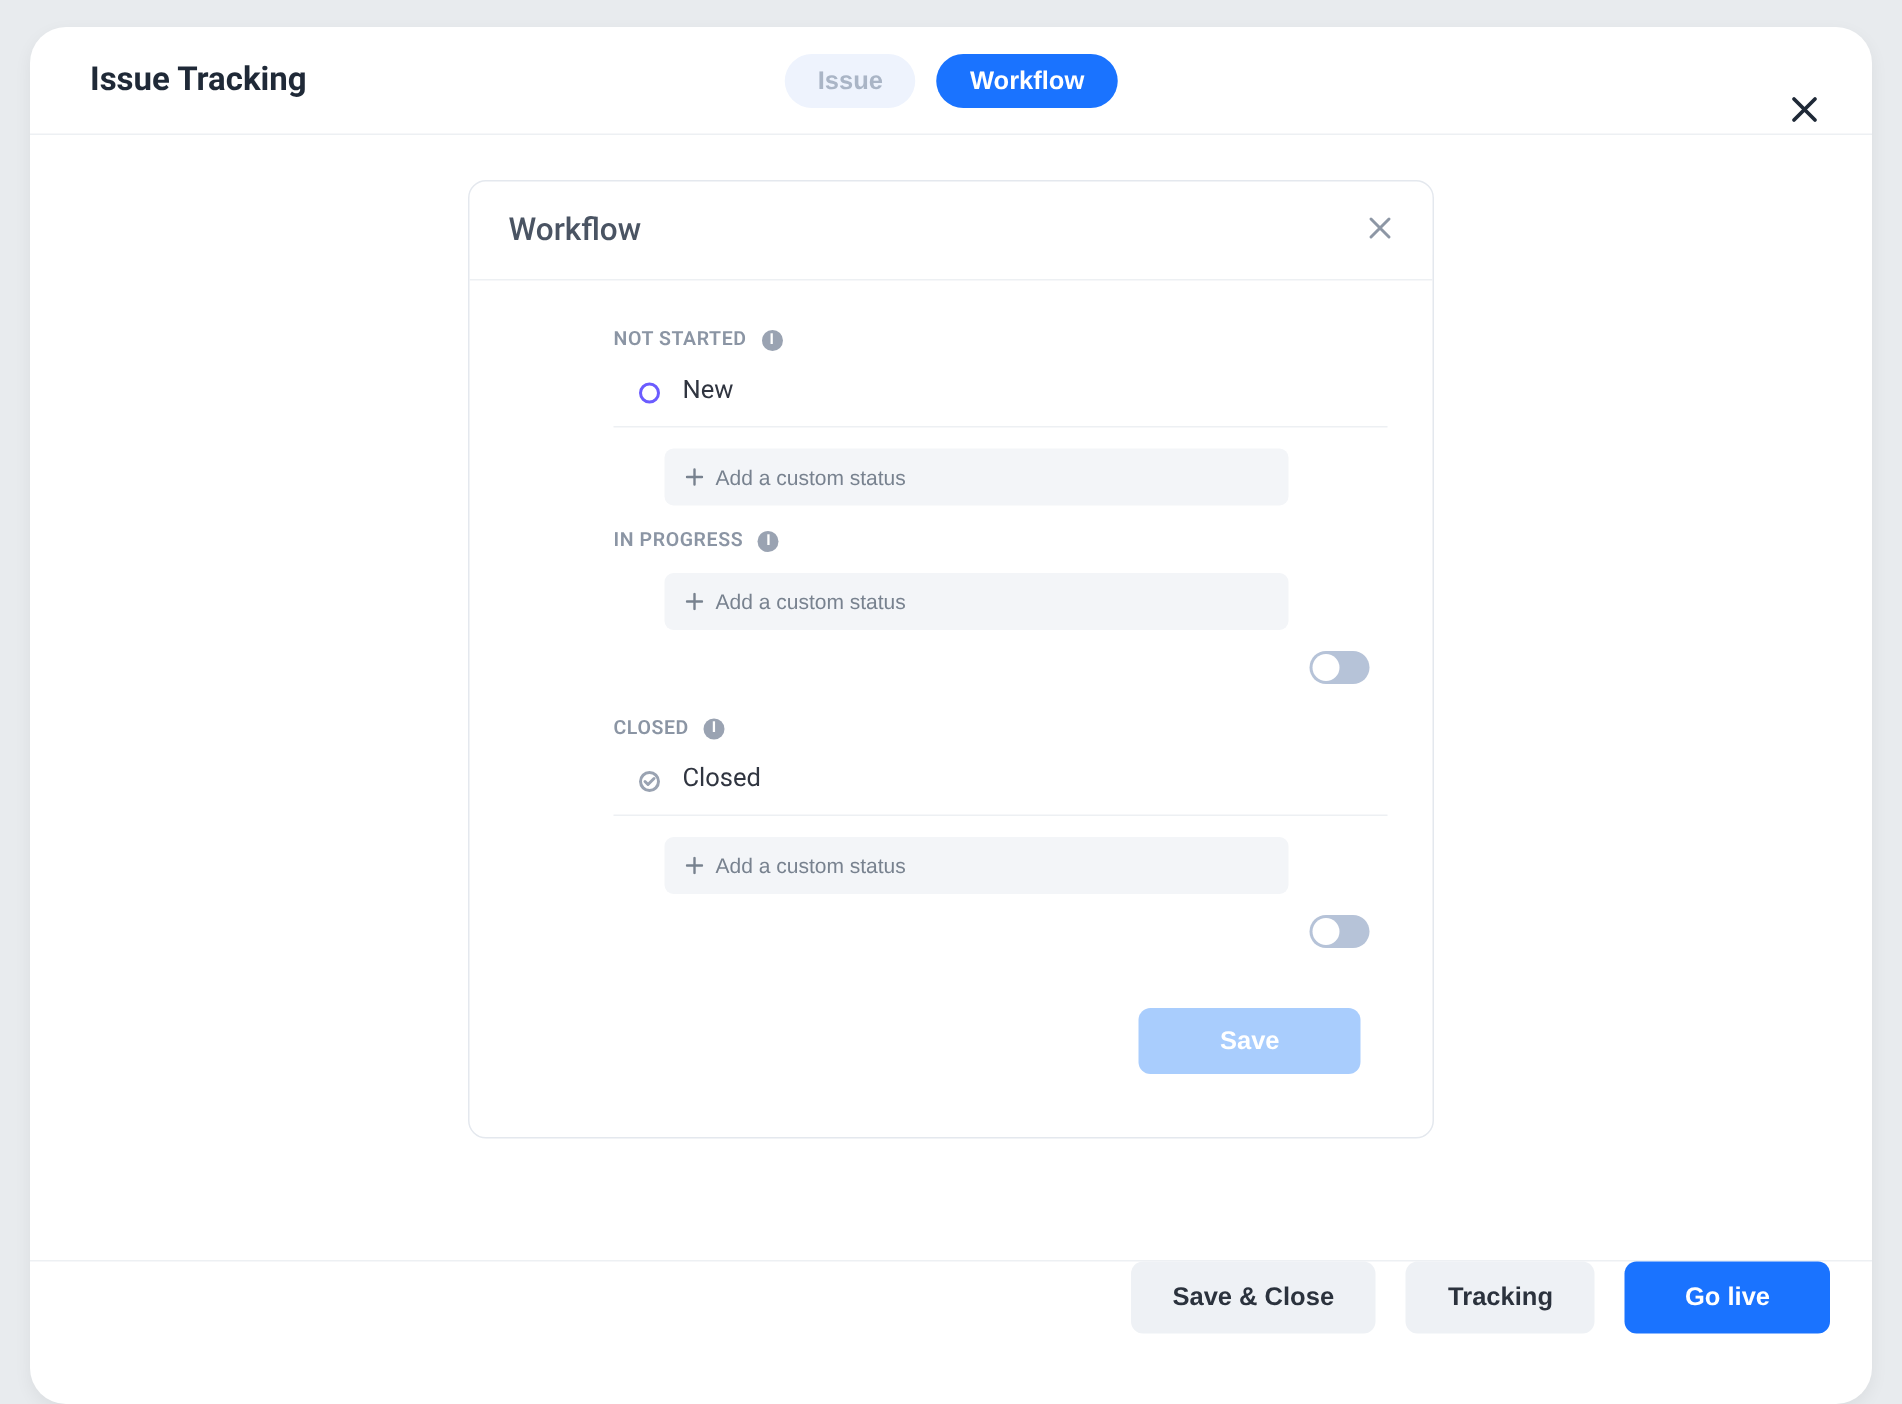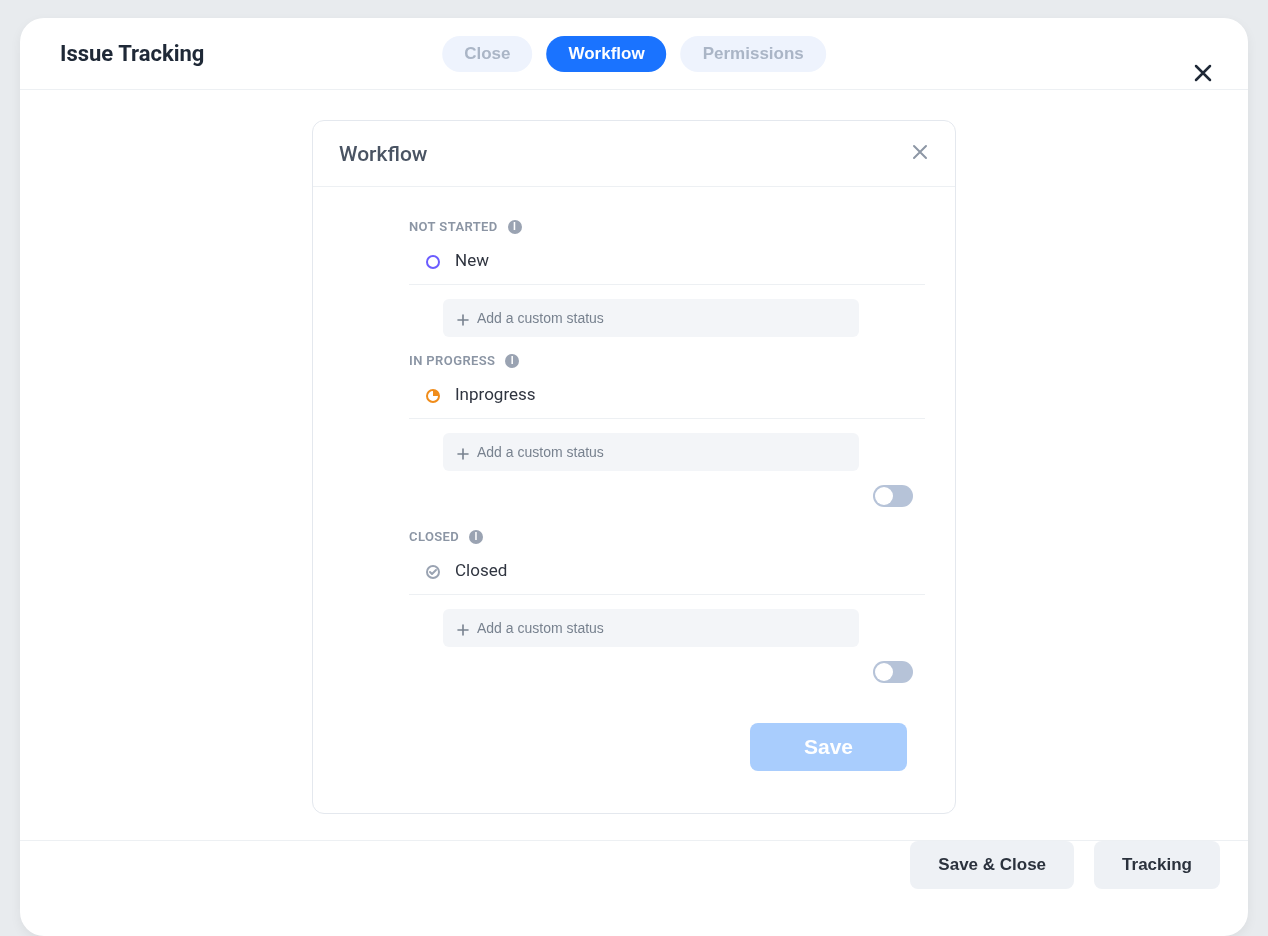--- a/index.html
+++ b/index.html
@@ -87,37 +87,37 @@
 .status-icon { width: 16px; height: 16px; flex-shrink: 0; }
 .add-custom {
   margin: 14px 0 0 34px;
   width: 416px;
   background: #f3f5f8;
   border: none; border-radius: 6px;
   padding: 11px 14px;
   text-align: left;
   font-size: 14px; color: #78828f;
   cursor: pointer;
-  display: flex; align-items: flex-end; gap: 8px;
+  display: flex; align-items: center; gap: 8px;
 }
 .toggle-row { display: flex; justify-content: flex-end; padding: 14px 12px 6px 0; }
 .toggle {
   width: 40px; height: 22px; border-radius: 12px;
   background: #b6c3d8; position: relative; cursor: pointer;
   border: none;
 }
 .toggle::after {
   content: ""; position: absolute; left: 2px; top: 2px;
   width: 18px; height: 18px; border-radius: 50%; background: #fff;
 }
 .save-row { display: flex; justify-content: flex-end; padding: 18px 18px 18px 0; }
 .save-btn {
   background: #a9cdfd; color: #fff;
   border: none; border-radius: 8px;
-  font-size: 21px; font-weight: 600;
+  font-size: 17px; font-weight: 600;
   padding: 12px 54px;
   cursor: pointer;
 }
 .modal-footer {
   height: 96px;
   border-top: 1px solid #edf0f3;
   display: flex; align-items: flex-start; justify-content: flex-end;
   gap: 20px; padding: 0 28px;
 }
 .footer-btn {
@@ -129,23 +129,22 @@
 .btn-primary { background: #1a73ff; color: #fff; padding: 14px 40px; }
 </style>
 </head>
 <body>
 
 <div class="modal">
 
   <div class="modal-header">
     <div class="modal-title">Issue Tracking</div>
     <div class="tabs">
-      <button class="tab">Close</button>
+      <button class="tab">Issue</button>
       <button class="tab active">Workflow</button>
-      <button class="tab">Permissions</button>
     </div>
     <button class="close-btn">
       <svg width="22" height="22" viewBox="0 0 22 22">
           <path d="M4 4 L18 18 M18 4 L4 18" stroke="currentColor" stroke-width="2.5" stroke-linecap="round"></path>
         </svg>
     </button>
   </div>
 
   <div class="modal-body">
     <div class="card">
@@ -179,27 +178,20 @@
             </button>
           </div>
         </div>
 
         <div class="section">
           <div class="section-label">
             <span>IN PROGRESS</span>
             <span class="info-icon">i</span>
           </div>
           <div class="status-row-wrap">
-            <div class="status-item">
-              <svg class="status-icon" viewBox="0 0 16 16">
-                  <circle cx="8" cy="8" r="6" fill="none" stroke="#f08c1a" stroke-width="2"></circle>
-                  <path d="M8 8 L8 2 A6 6 0 0 1 14 8 Z" fill="#f08c1a"></path>
-                </svg>
-              <span>Inprogress</span>
-            </div>
             <button class="add-custom">
               <svg width="12" height="12" viewBox="0 0 12 12">
                   <path d="M6 1 V11 M1 6 H11" stroke="#78828f" stroke-width="1.6" stroke-linecap="round"></path>
                 </svg>
               <span>Add a custom status</span>
             </button>
           </div>
           <div class="toggle-row">
             <button class="toggle"></button>
           </div>
@@ -234,15 +226,16 @@
           <button class="save-btn">Save</button>
         </div>
 
       </div>
     </div>
   </div>
 
   <div class="modal-footer">
     <button class="footer-btn btn-grey">Save &amp; Close</button>
     <button class="footer-btn btn-grey">Tracking</button>
+    <button class="footer-btn btn-primary">Go live</button>
   </div>
 
 </div>
 
 </body></html>

